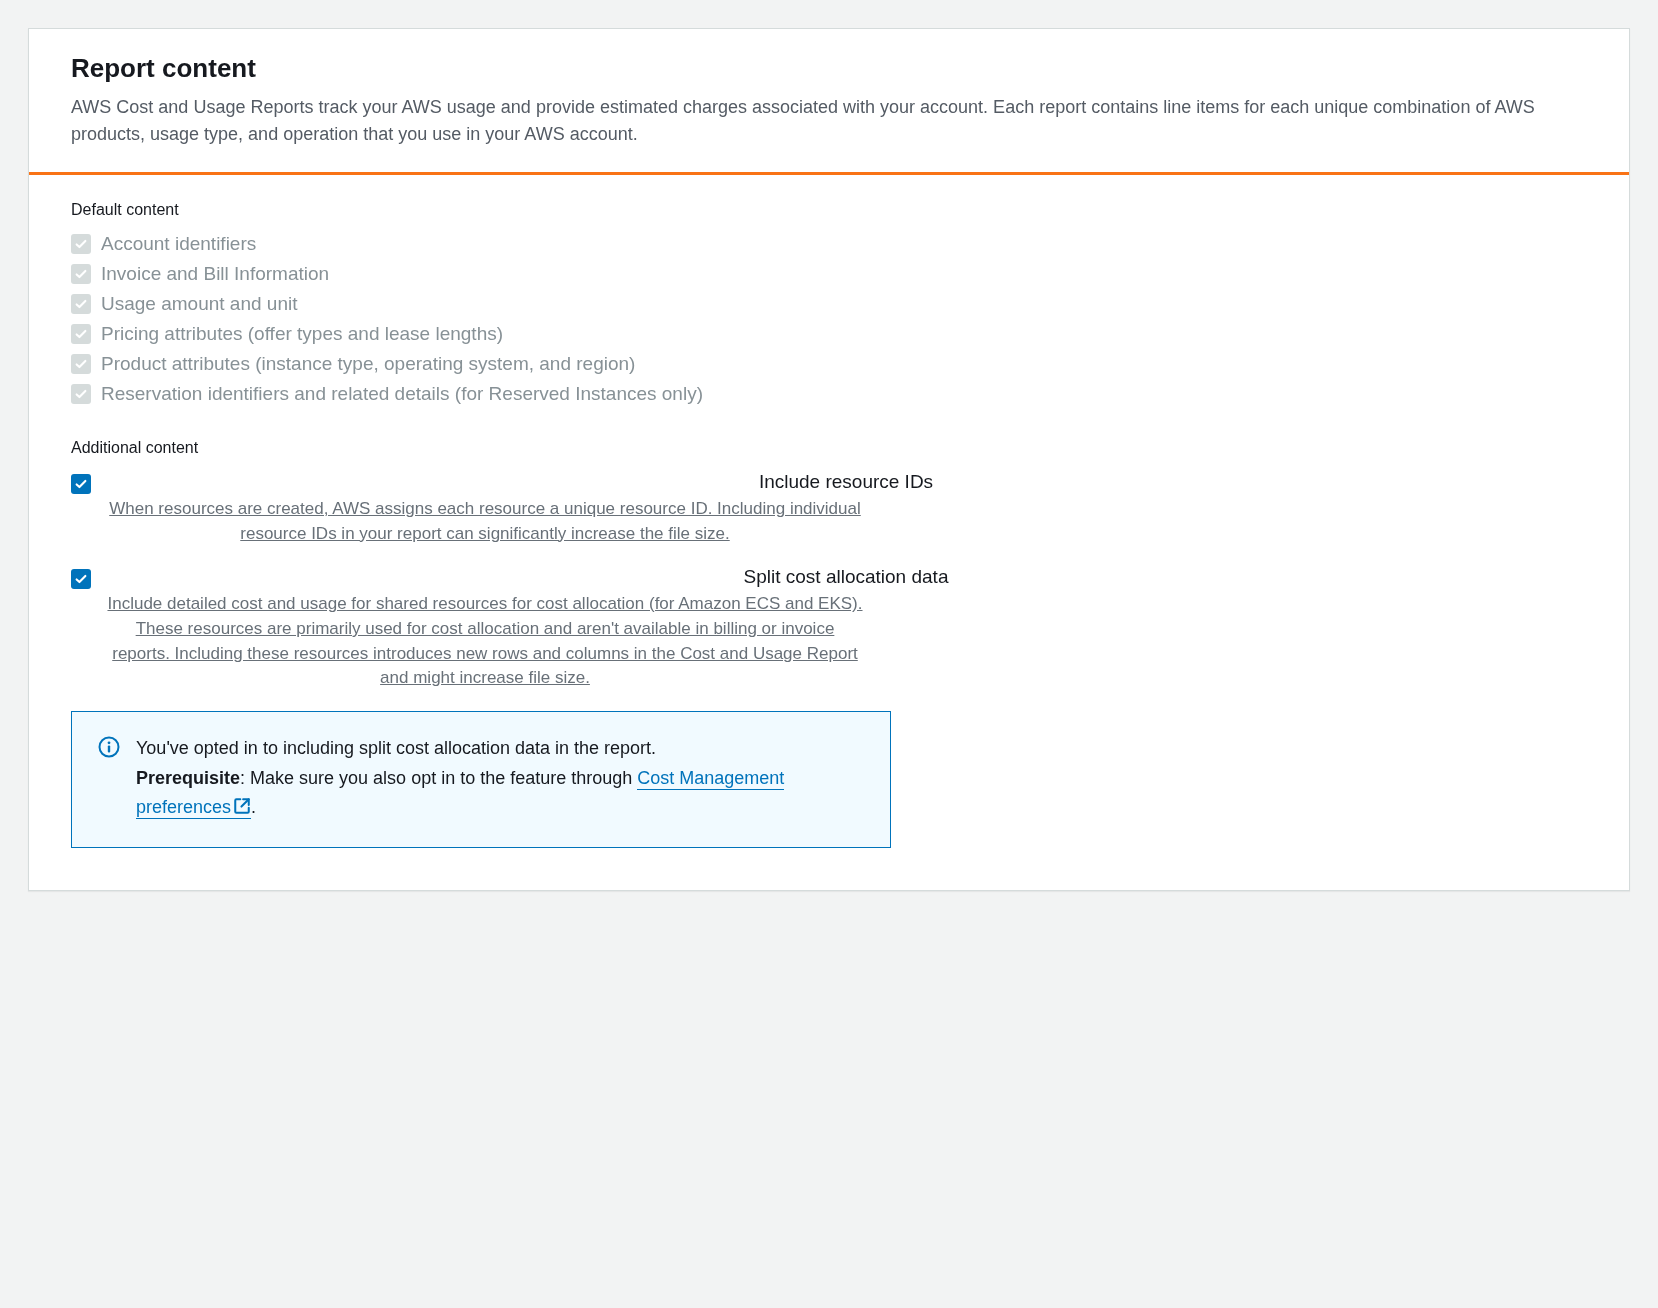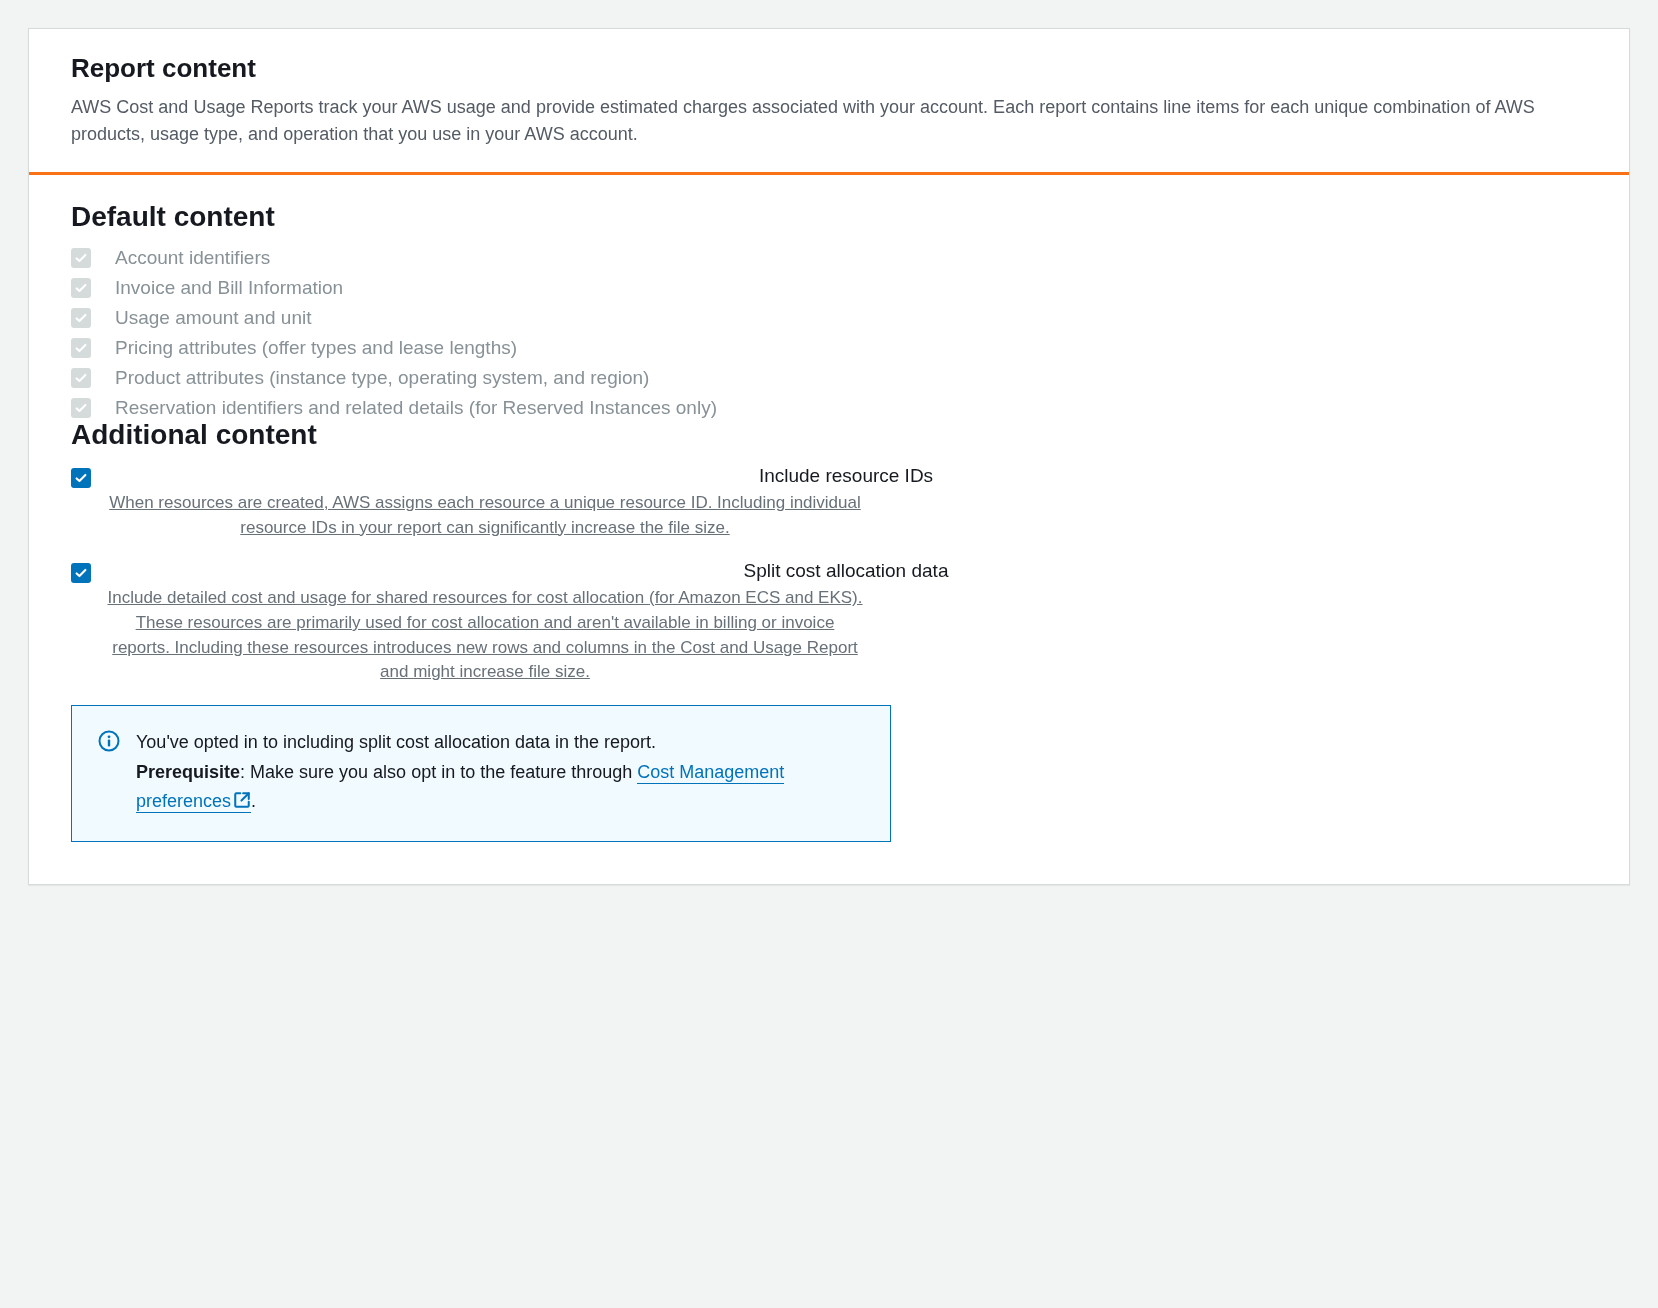--- a/index.html
+++ b/index.html
@@ -31,36 +31,37 @@
   }
   .panel-desc {
     font-size: 18px;
     line-height: 1.5;
     color: #545b64;
   }
   .panel-body {
     padding: 26px 42px 42px 42px;
   }
   .section-heading {
-    font-size: 28px;
-    font-weight: 700;
+    font-size: 16px;
+    font-weight: 400;
     color: #16191f;
     margin-bottom: 14px;
   }
   .section-heading.additional {
+    margin-top: 34px;
   }
   .default-list {
     display: flex;
     flex-direction: column;
     gap: 8px;
   }
   .default-item {
     display: flex;
     align-items: center;
-    gap: 24px;
+    gap: 10px;
   }
   .chk {
     width: 20px;
     height: 20px;
     border-radius: 3px;
     display: inline-flex;
     align-items: center;
     justify-content: center;
     flex-shrink: 0;
   }

